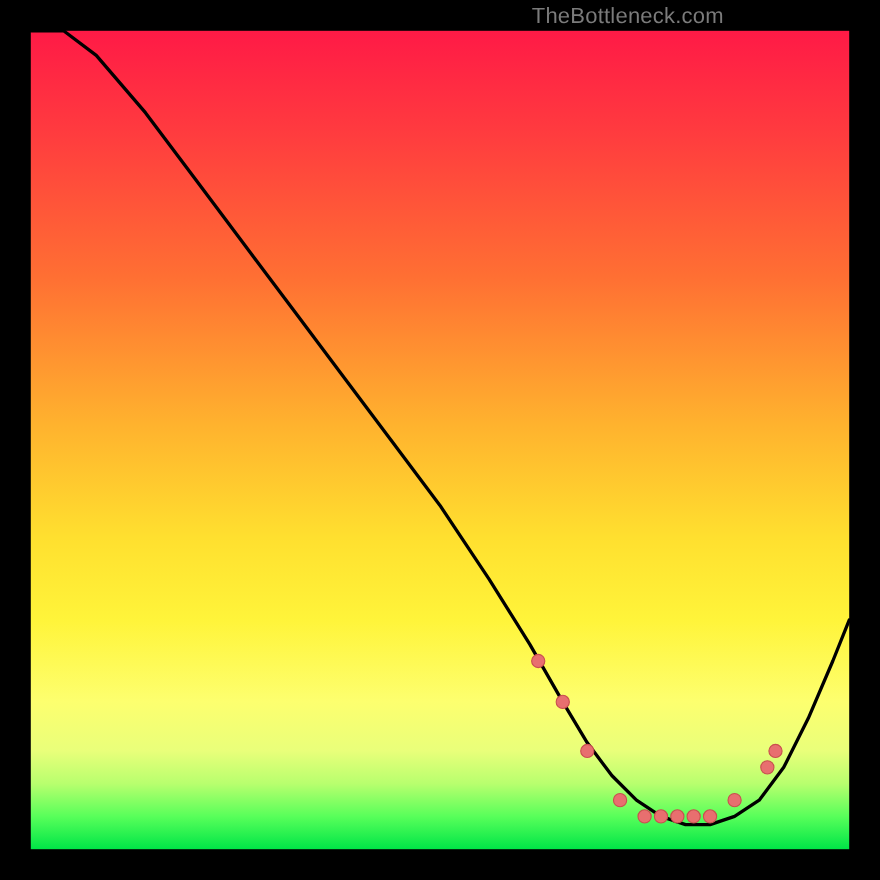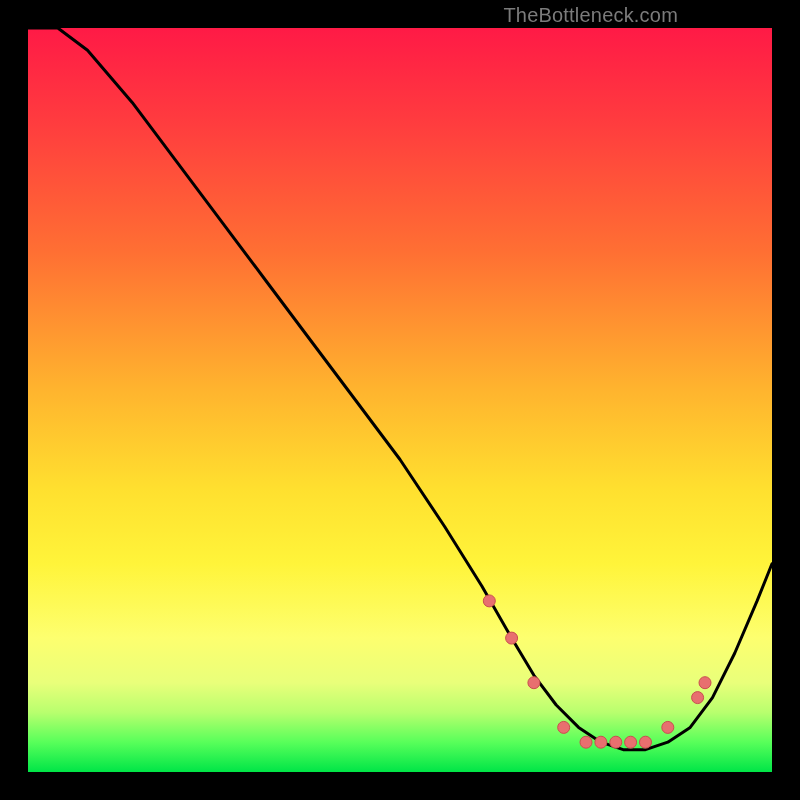--- a/index.html
+++ b/index.html
@@ -9,21 +9,20 @@
     height: 800px;
     background: #000;
     overflow: hidden;
     font-family: Arial, Helvetica, sans-serif;
   }
   .stage {
     position: relative;
     width: 668px;
     height: 800px;
     background: #000;
-    padding-left: 20px;
   }
   .plot {
     position: absolute;
     left: 28px;
     top: 28px;
     width: 744px;
     height: 744px;
     
     background: linear-gradient(
       to bottom,

